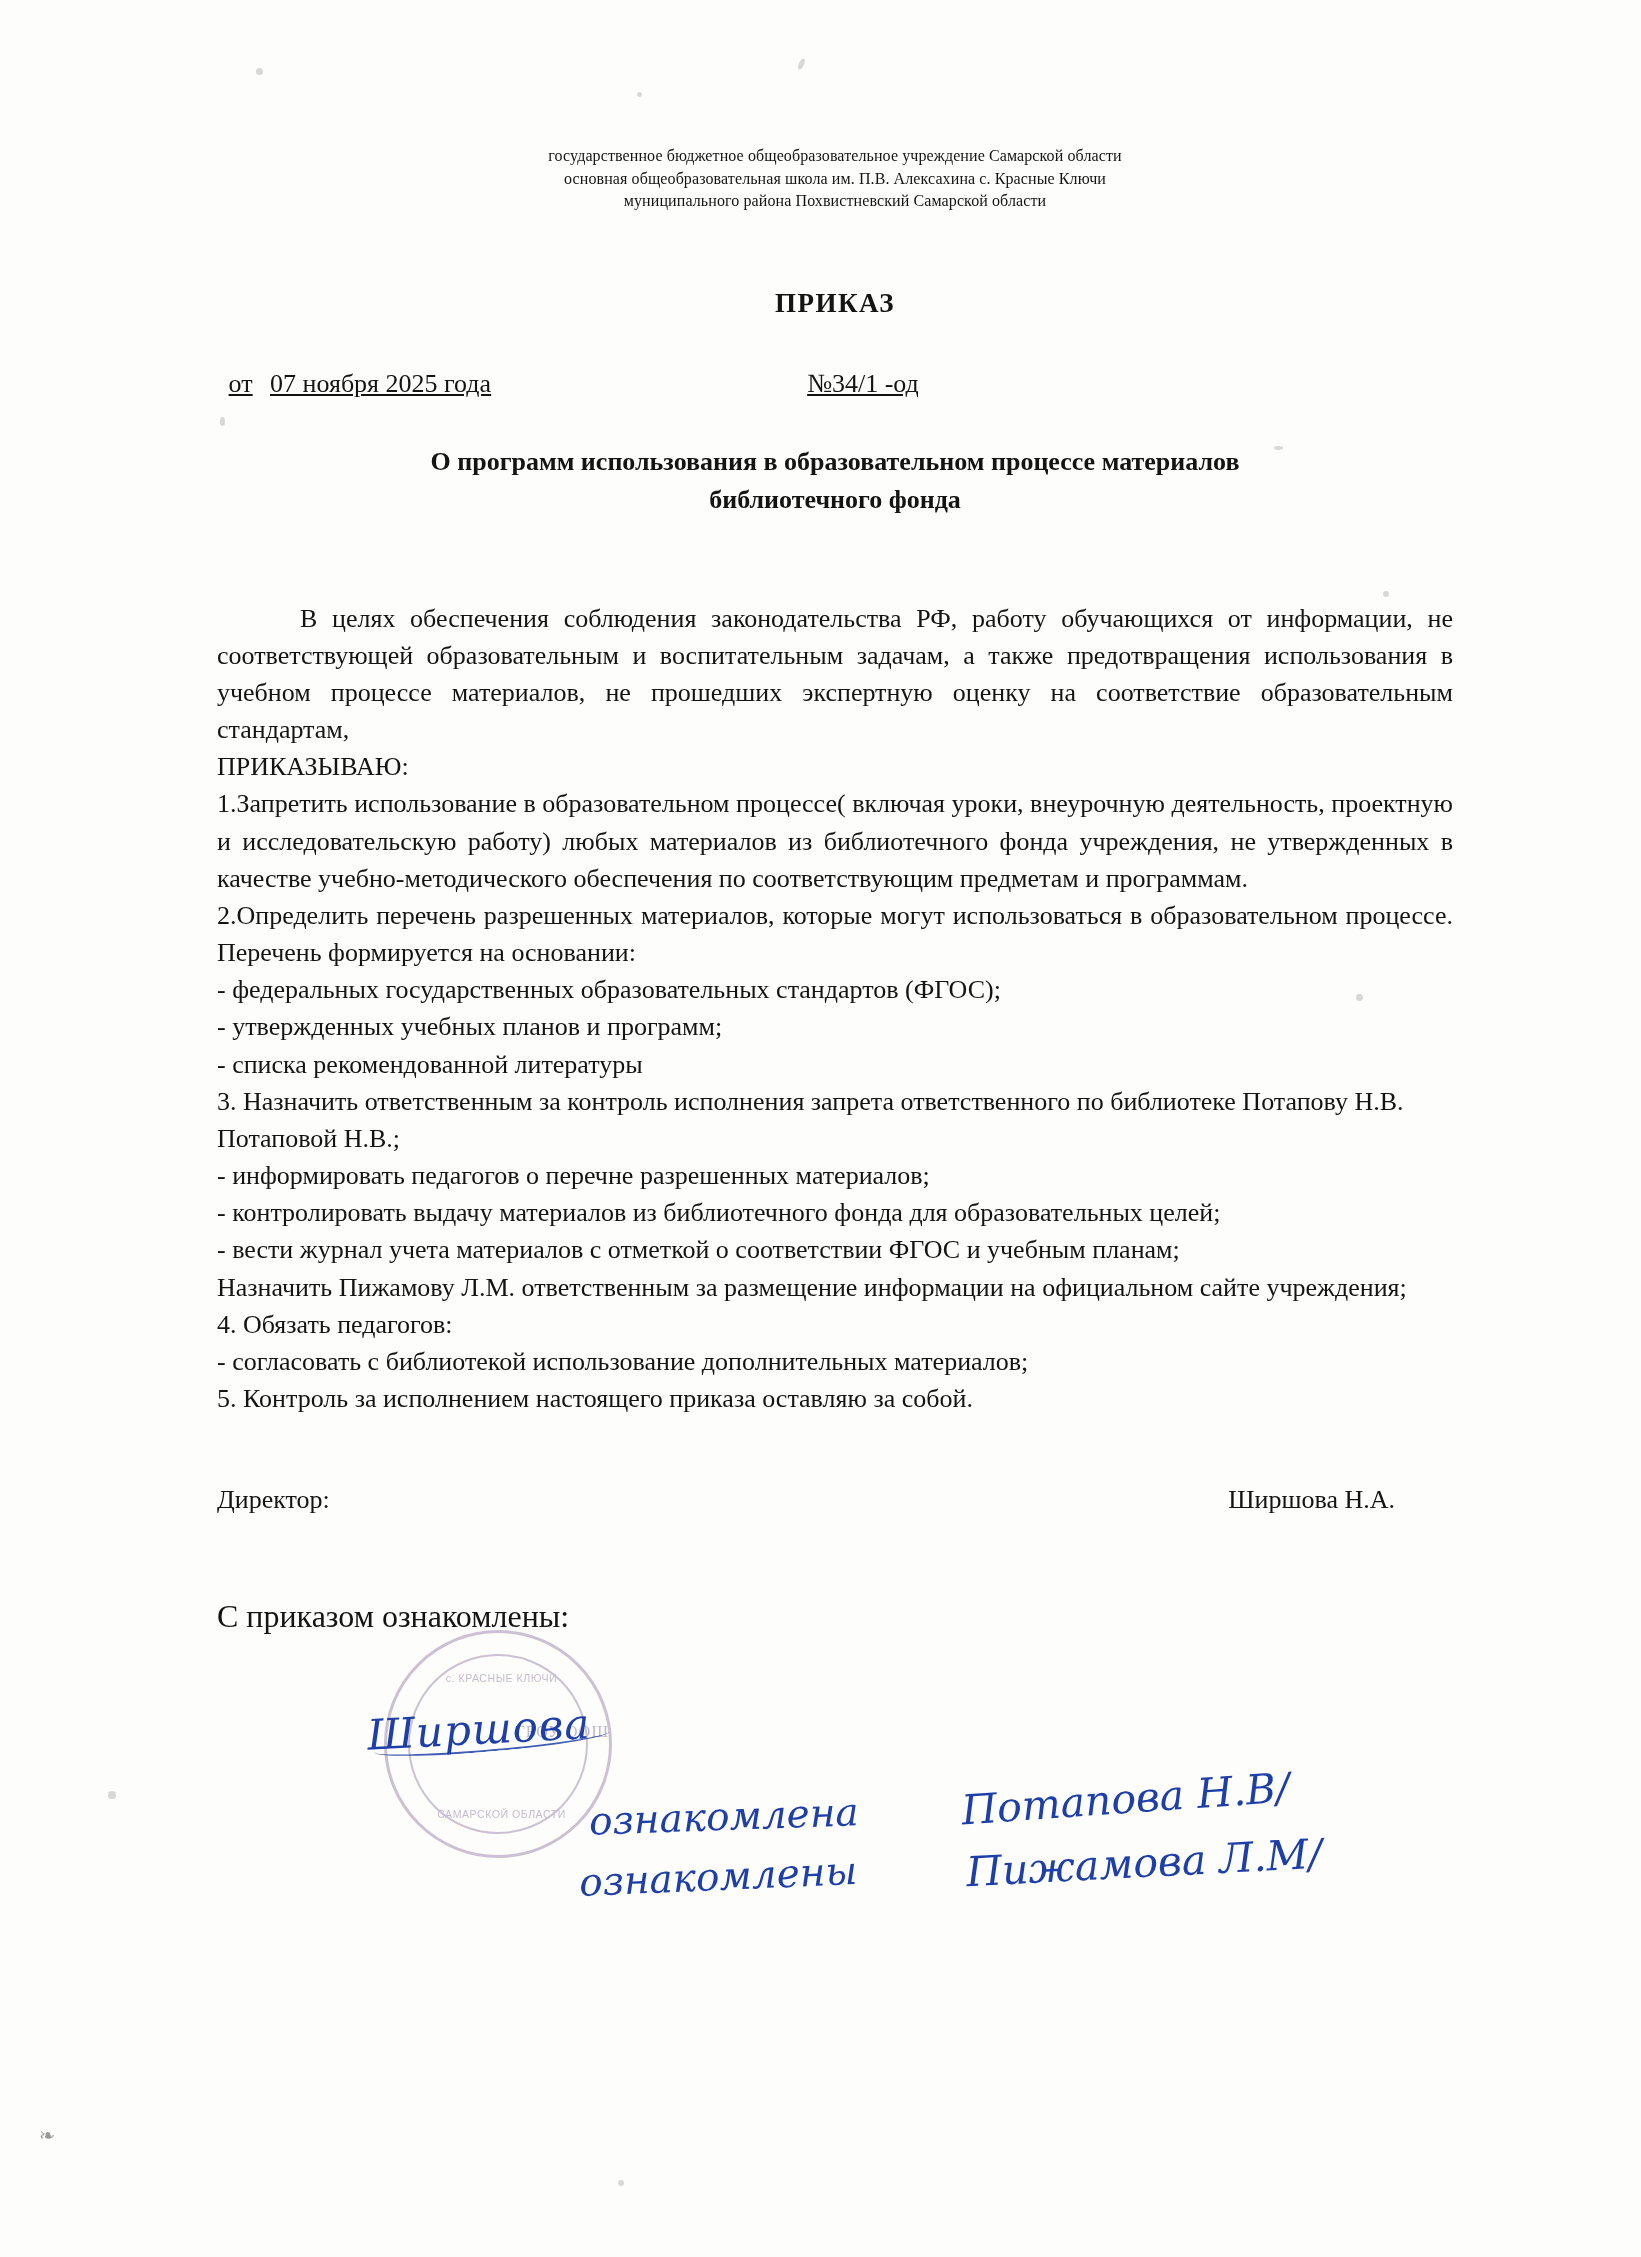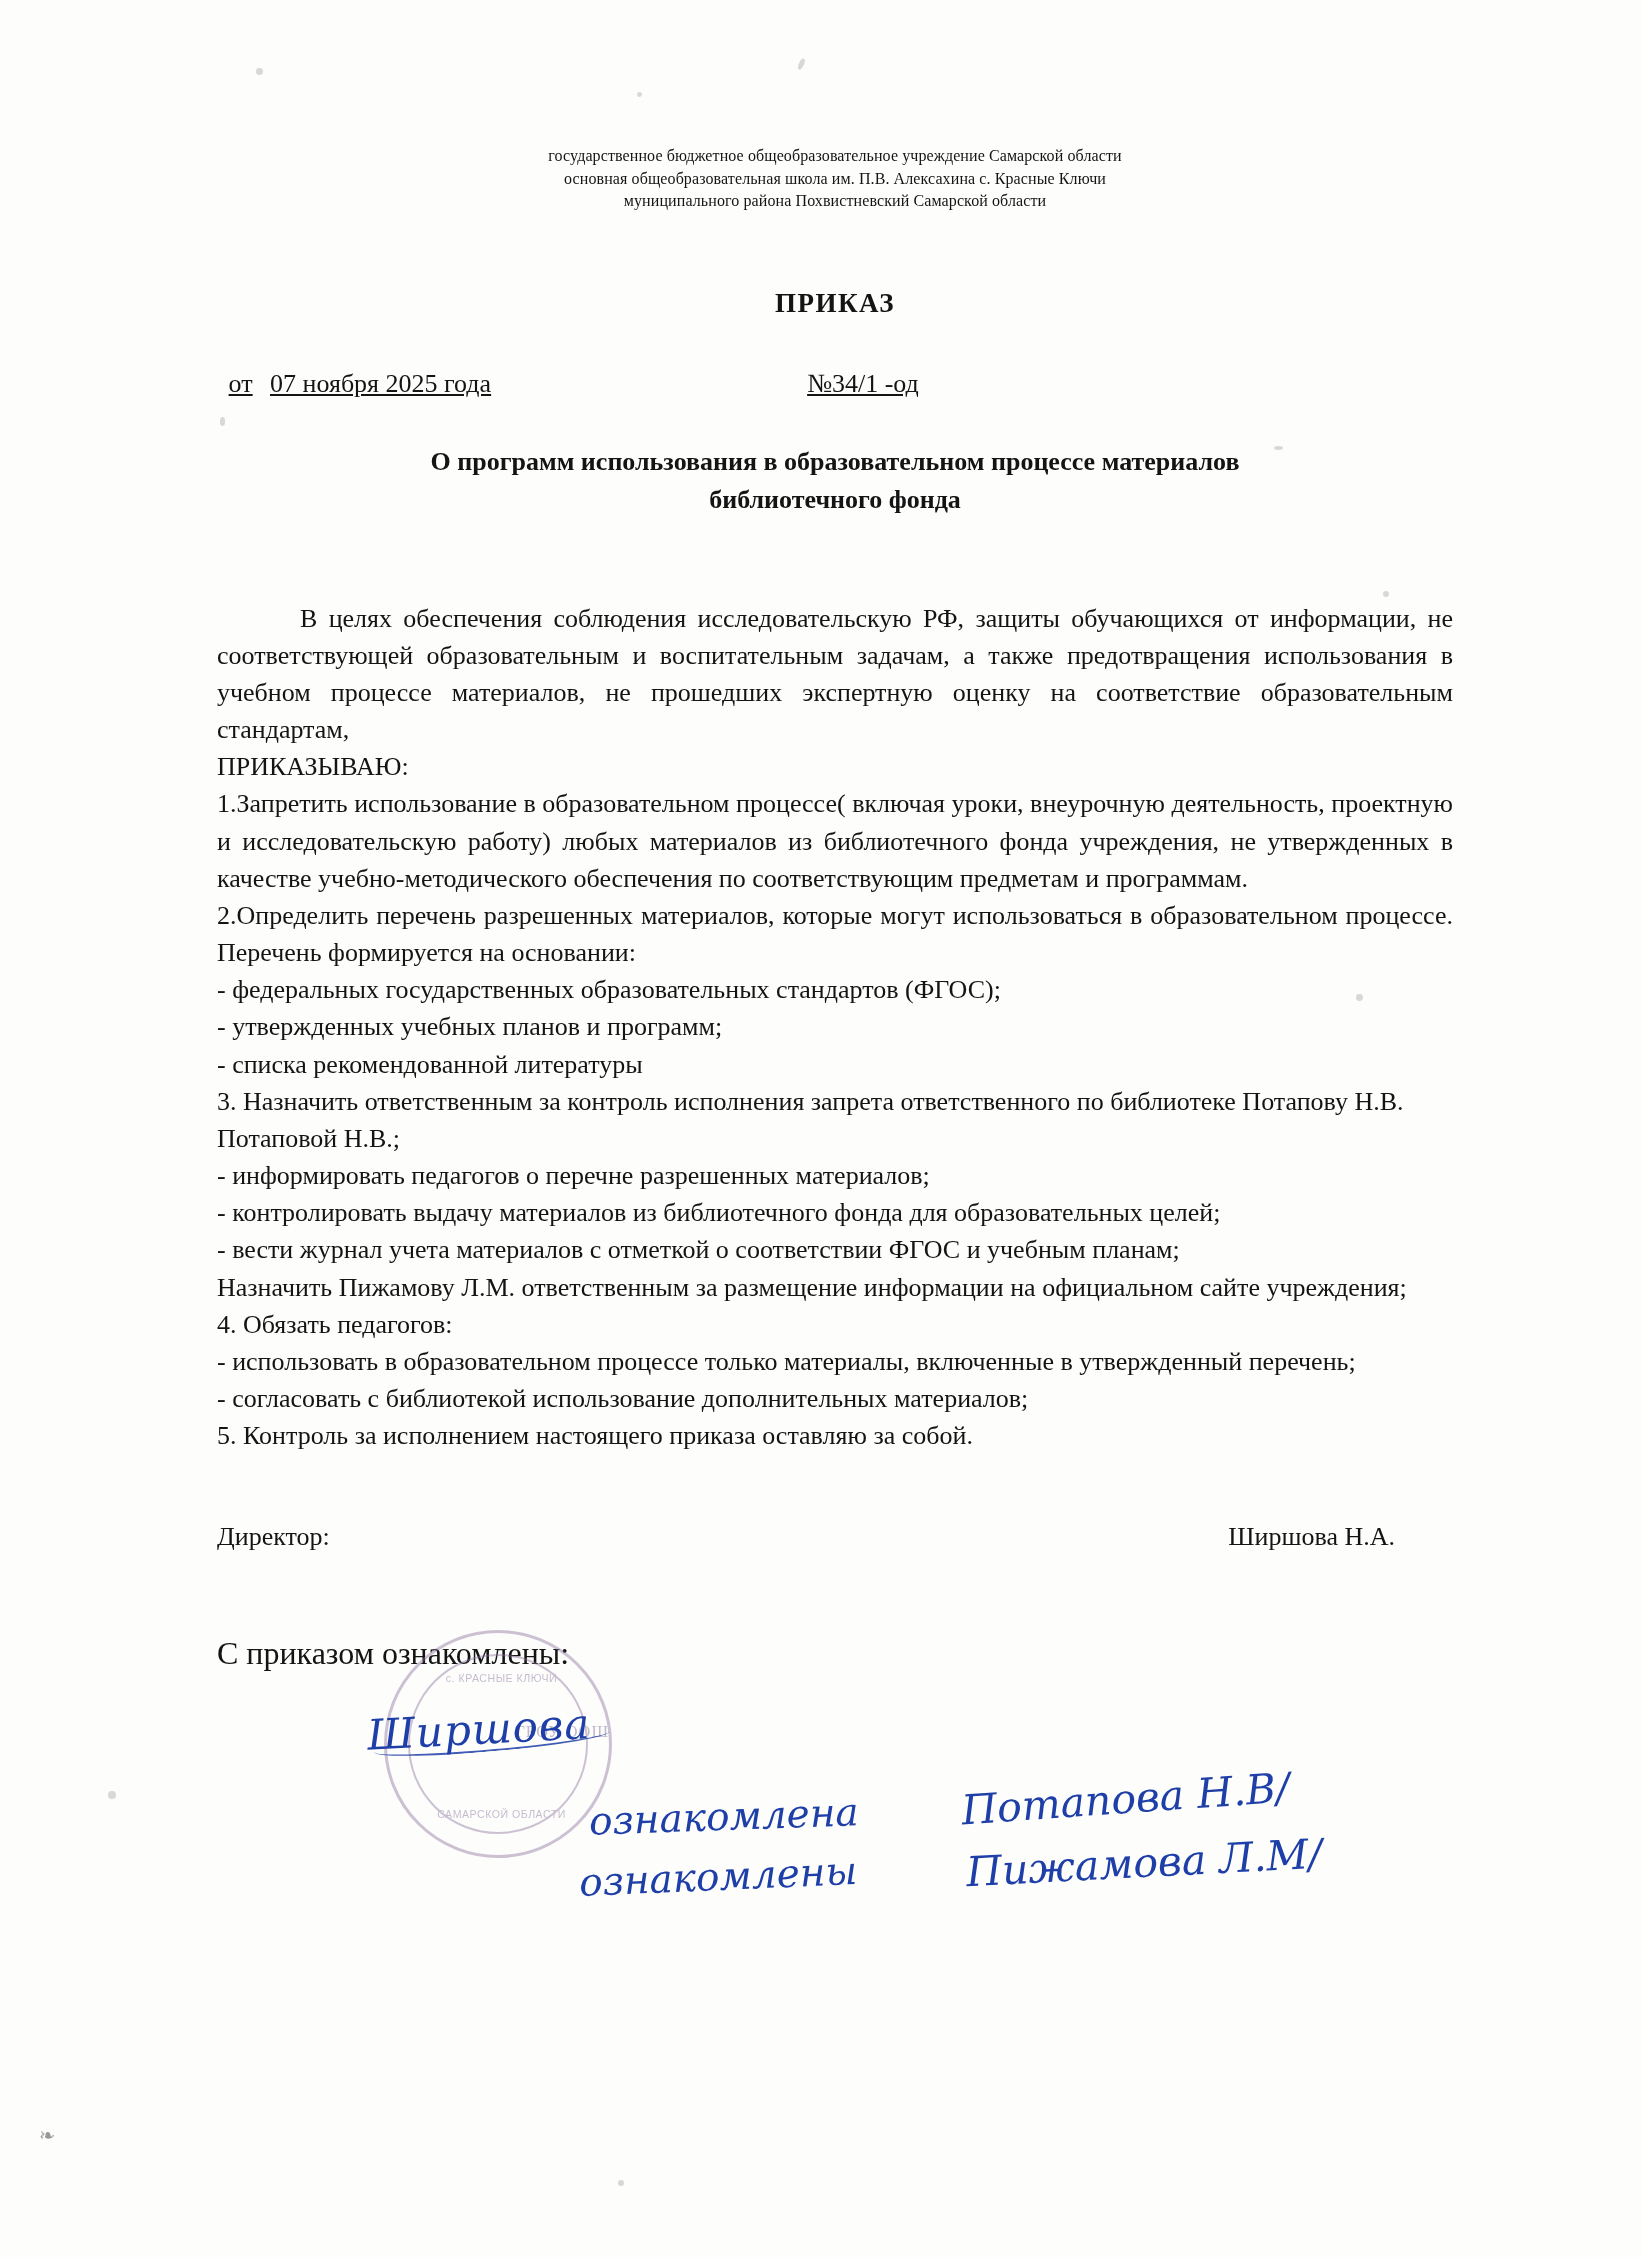--- a/index.html
+++ b/index.html
@@ -237,35 +237,34 @@
       </div>
       <div class="meta-num">№34/1  -од</div>
     </div>
 
     <div class="doc-title">
       <div>О программ использования в образовательном процессе материалов</div>
       <div>библиотечного фонда</div>
     </div>
 
     <div class="body-text">
-      <p class="indent">В целях обеспечения соблюдения исследовательскую РФ, защиты обучающихся от информации, не соответствующей образовательным и воспитательным задачам, а также предотвращения использования в учебном процессе материалов, не прошедших экспертную оценку на соответствие образовательным стандартам,</p>
+      <p class="indent">В целях обеспечения соблюдения законодательства РФ, работу обучающихся от информации, не соответствующей образовательным и воспитательным задачам, а также предотвращения использования в учебном процессе материалов, не прошедших экспертную оценку на соответствие образовательным стандартам,</p>
       <p class="nojust">ПРИКАЗЫВАЮ:</p>
       <p>1.Запретить использование в образовательном процессе( включая уроки, внеурочную деятельность, проектную и исследовательскую работу) любых материалов из библиотечного фонда учреждения, не утвержденных в качестве учебно-методического обеспечения по соответствующим предметам и программам.</p>
       <p>2.Определить перечень разрешенных материалов, которые могут использоваться в образовательном процессе. Перечень формируется на основании:</p>
       <p class="nojust"> - федеральных государственных образовательных стандартов (ФГОС);</p>
       <p class="nojust"> - утвержденных учебных планов и программ;</p>
       <p class="nojust"> - списка рекомендованной литературы</p>
       <p>3. Назначить ответственным за контроль исполнения запрета ответственного по библиотеке Потапову Н.В.</p>
       <p class="nojust">Потаповой Н.В.;</p>
       <p class="nojust"> - информировать педагогов о перечне разрешенных материалов;</p>
       <p> - контролировать выдачу материалов из библиотечного фонда для образовательных целей;</p>
       <p class="nojust"> - вести журнал учета материалов с отметкой о соответствии ФГОС и учебным планам;</p>
       <p>Назначить Пижамову Л.М. ответственным за размещение информации на официальном сайте учреждения;</p>
       <p class="nojust">4. Обязать педагогов:</p>
-      <p> -  использовать в образовательном процессе только материалы, включенные в утвержденный перечень;</p>
       <p class="nojust"> - согласовать с библиотекой использование дополнительных материалов;</p>
       <p class="nojust">5. Контроль за исполнением настоящего приказа оставляю за собой.</p>
     </div>
 
     <div class="sign-block">
       <div class="sign-line">
         <span class="sign-left">Директор:</span>
         <span class="sign-right">Ширшова Н.А.</span>
       </div>
       <div class="ack-line">С приказом  ознакомлены:</div>

